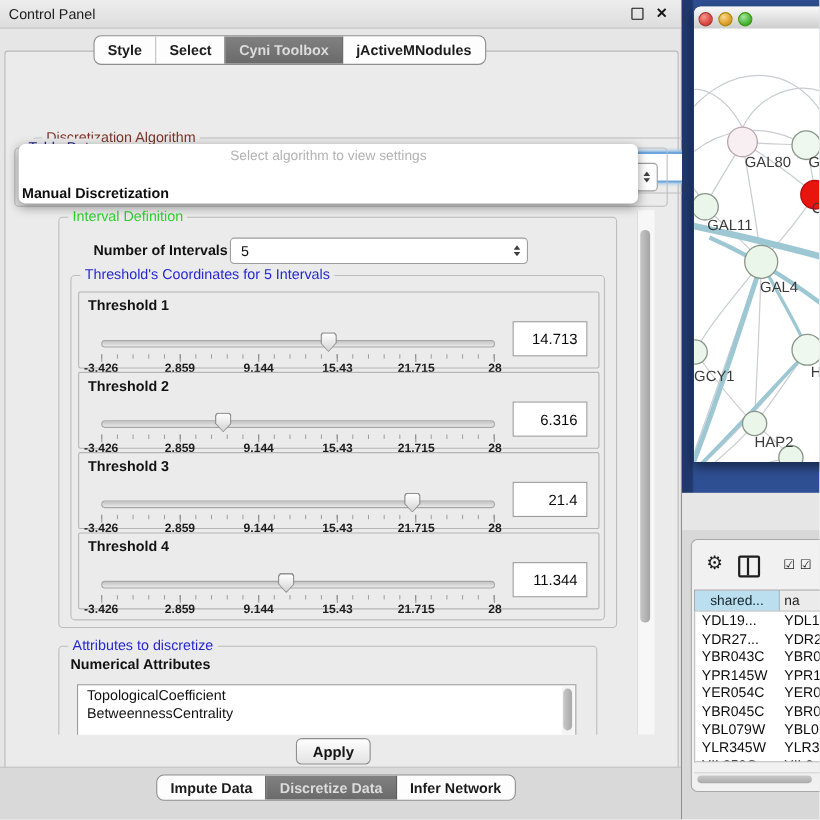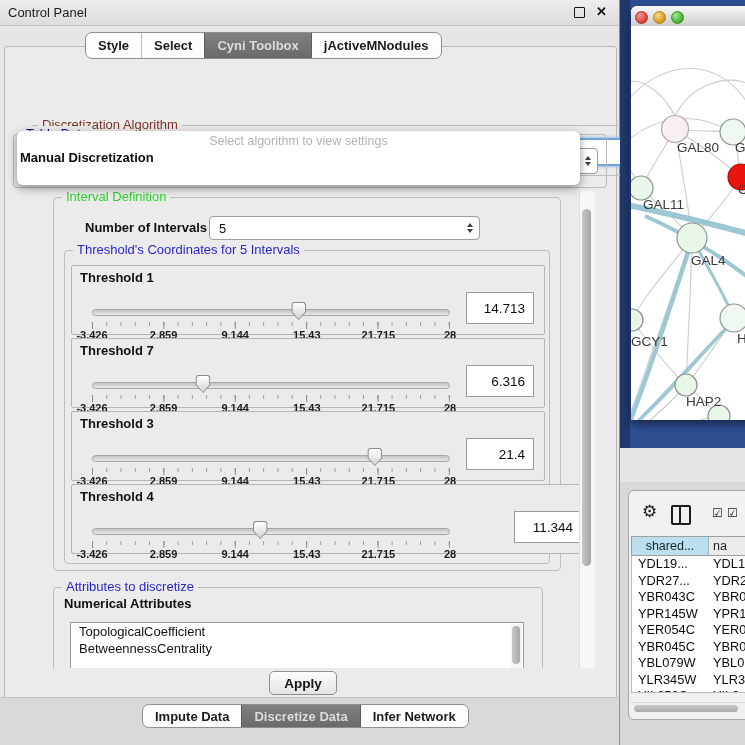--- a/index.html
+++ b/index.html
@@ -36,21 +36,21 @@
   .combo .spin{position:absolute;right:6px;top:50%;transform:translateY(-50%);display:flex;flex-direction:column;gap:2px;}
   .spin i{display:block;width:0;height:0;border-left:3.5px solid transparent;border-right:3.5px solid transparent;}
   .spin .up{border-bottom:4px solid #3f3f3f;}
   .spin .down{border-top:4px solid #3f3f3f;}
   .combo.focused{border:2px solid #6fa5dd;box-shadow:0 0 3px 1px #9cc3e8;}
 
   
   .popup{position:absolute;left:12px;top:84px;width:563px;height:54px;background:#fff;border-radius:6px;box-shadow:0 3px 10px rgba(0,0,0,.42);z-index:30;}
   .popup .hint{text-align:center;color:#b3b3b3;font-size:12.5px;padding-top:3px;}
   .popup .opt{font-size:13px;color:#0d0d0d;padding-left:3px;line-height:16px;}
-  .popup .opt.bold{font-weight:bold;margin-top:2px;}
+  .popup .opt.bold{font-weight:bold;margin-top:20px;}
 
   
   .scroll-area{position:absolute;left:8px;top:144px;width:592px;height:477px;overflow:hidden;}
   .vsb{position:absolute;background:#f7f7f7;border-left:1px solid #dedede;}
   .vsb .vthumb{position:absolute;left:2px;width:9px;border-radius:5px;background:linear-gradient(90deg,#c6c6c6,#a4a4a4);}
   .list-sb{position:absolute;right:1px;top:1px;bottom:1px;width:11px;background:#f4f4f4;}
   .list-sb .vthumb{left:1px;top:2px;height:38px;position:absolute;width:8px;border-radius:4px;background:linear-gradient(90deg,#c9c9c9,#a8a8a8);}
 
   
   .tpanel{position:absolute;left:6px;width:472px;height:68px;background:#ebebeb;border:1px solid #b5b5b5;border-radius:2px;}
@@ -197,21 +197,21 @@
                     <span style="left: 40%;">9.144</span>
                     <span style="left: 60%;">15.43</span>
                     <span style="left: 80%;">21.715</span>
                     <span style="left: 100%;">28</span>
                   </div>
               </div>
               <div class="vbox">14.713</div>
             </div>
 
             <div class="tpanel" style="top:87px;">
-              <span class="t-title">Threshold 7</span>
+              <span class="t-title">Threshold 2</span>
               <div class="t-slider">
                 <div class="track"></div>
                 <div class="thumb" style="left: 30.9998%;">
                     <div class="o"></div>
                     <div class="i"></div>
                   </div>
                 <div class="ticks minor"></div>
                 <div class="ticks major"></div>
                 <div class="scale">
                     <span style="left: 0%;">-3.426</span>
@@ -240,21 +240,21 @@
                     <span style="left: 20%;">2.859</span>
                     <span style="left: 40%;">9.144</span>
                     <span style="left: 60%;">15.43</span>
                     <span style="left: 80%;">21.715</span>
                     <span style="left: 100%;">28</span>
                   </div>
               </div>
               <div class="vbox">21.4</div>
             </div>
 
-            <div class="tpanel" style="top:233px;padding-left:48px;">
+            <div class="tpanel" style="top:233px;">
               <span class="t-title">Threshold 4</span>
               <div class="t-slider">
                 <div class="track"></div>
                 <div class="thumb" style="left: 46.9993%;">
                     <div class="o"></div>
                     <div class="i"></div>
                   </div>
                 <div class="ticks minor"></div>
                 <div class="ticks major"></div>
                 <div class="scale">

